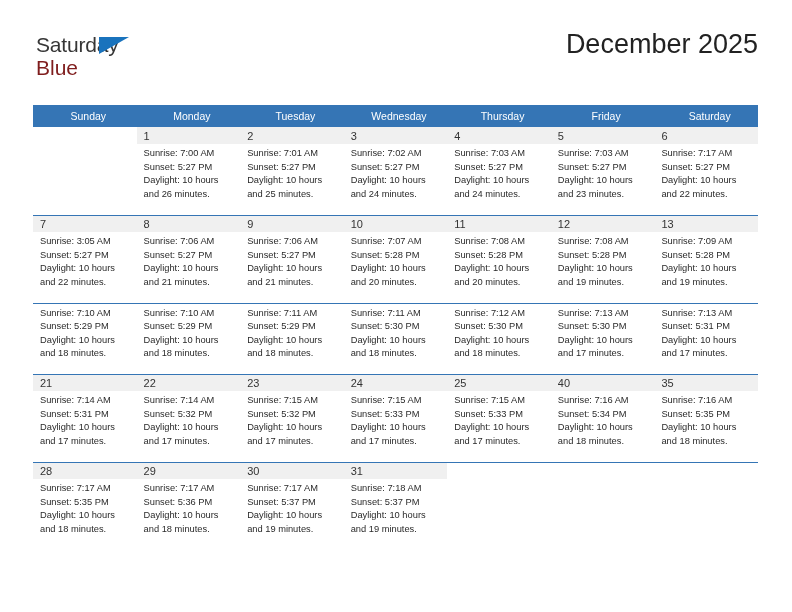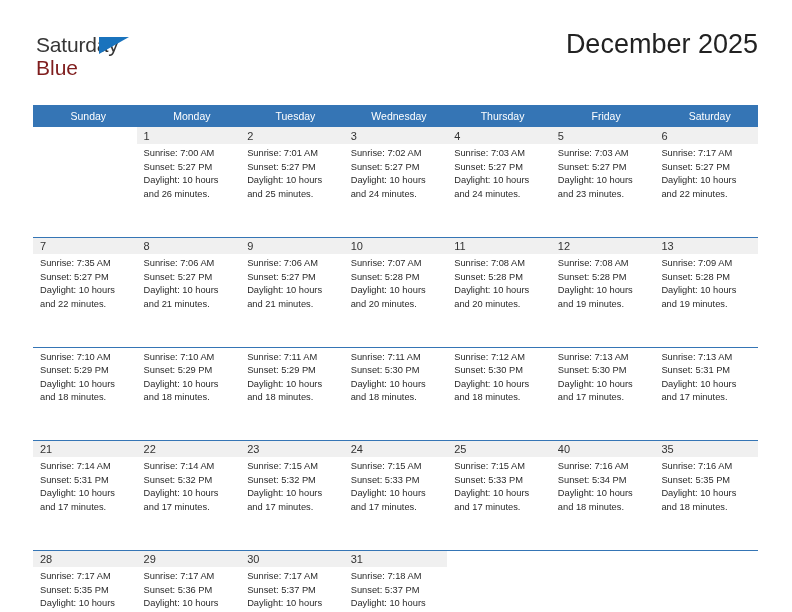--- a/index.html
+++ b/index.html
@@ -110,21 +110,21 @@
     box-sizing: border-box;
     vertical-align: middle;
     border: none;
   }
   .detail-row td {
     background: #ffffff;
     font-size: 9.3px;
     color: #2a2a2a;
     padding: 3px 6px 8px 7px;
     vertical-align: top;
-    height: 93px;
+    height: 71px;
     box-sizing: border-box;
     border: none;
     line-height: 13.6px;
   }
   .detail-row td.sep {
     border-bottom: 1.4px solid #3575b5;
   }
   .detail-row td.nosep {
     border-bottom: none;
   }
@@ -222,21 +222,21 @@
           <td>7</td>
           <td>8</td>
           <td>9</td>
           <td>10</td>
           <td>11</td>
           <td>12</td>
           <td>13</td>
         </tr>
         <tr class="detail-row">
           <td class="sep">
-            <span class="cell-line">Sunrise: 7:35 AM</span>
+            <span class="cell-line">Sunrise: 3:05 AM</span>
             <span class="cell-line">Sunset: 5:27 PM</span>
             <span class="cell-daylight">Daylight: 10 hours</span>
             <span class="cell-daylight">and 22 minutes.</span>
           </td>
           <td class="sep">
             <span class="cell-line">Sunrise: 7:06 AM</span>
             <span class="cell-line">Sunset: 5:27 PM</span>
             <span class="cell-daylight">Daylight: 10 hours</span>
             <span class="cell-daylight">and 21 minutes.</span>
           </td>

